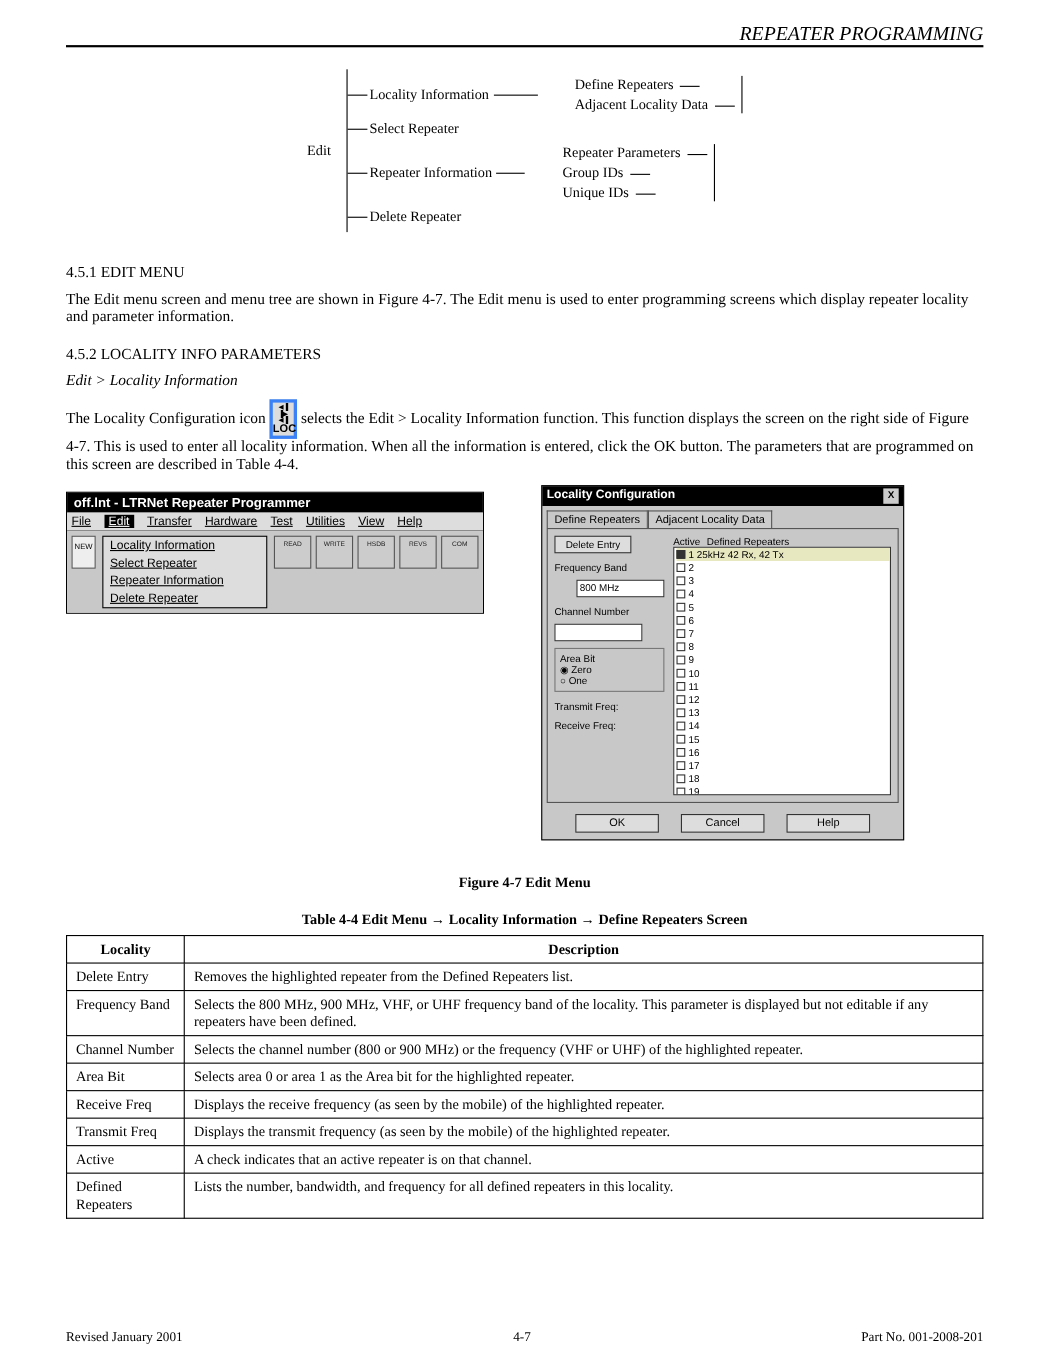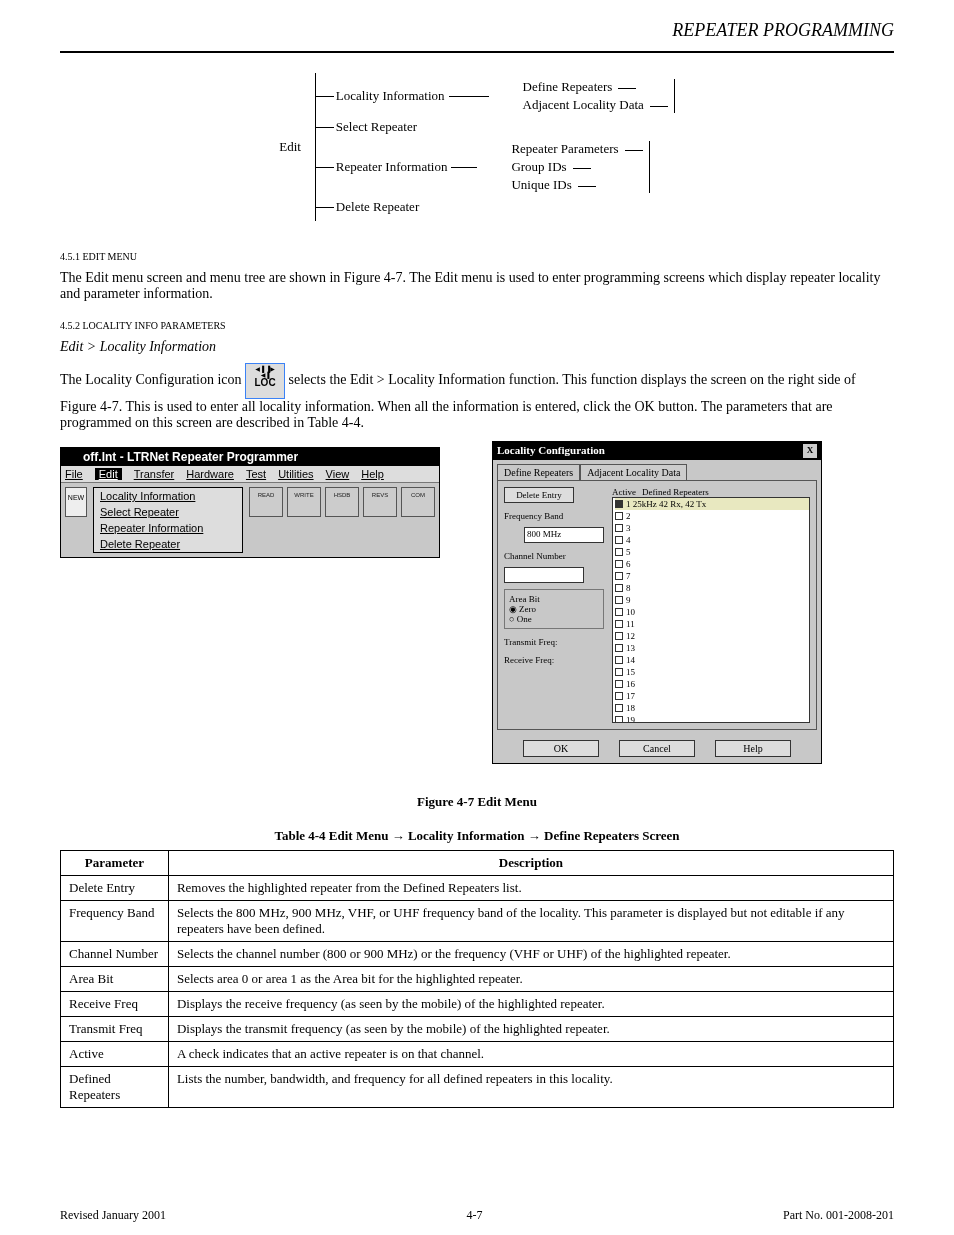--- a/index.html
+++ b/index.html
@@ -11,21 +11,21 @@
     width: 954px;
     padding: 20px 60px 40px 60px;
     position: relative;
     min-height: 1235px;
   }
   .section-header {
     font-style: italic;
     text-align: right;
     font-size: 18px;
     border-bottom: 2px solid #000;
-    padding-bottom: 10px;
+    padding-bottom: 0;
     margin-bottom: 20px;
   }
   .tree-wrap {
     display: flex;
     justify-content: center;
     margin: 10px 0 30px 0;
   }
   .tree {
     font-size: 13px;
   }
@@ -52,29 +52,29 @@
     gap: 2px;
   }
   .tree-right .leaf::after {
     content:"";
     display:inline-block;
     width:18px; height:1px; background:#000;
     vertical-align:middle;
     margin-left:6px;
   }
   .h4 {
-    font-size: 10px;
+    font-size: 14px;
     margin: 18px 0 8px 0;
   }
   .para { margin: 8px 0; }
   .italic { font-style: italic; }
   .icon-inline {
     display: inline-block;
-    width: 40px; height: 36px;
-    border: 1px solid #3b82f6;
+    width: 25px; height: 36px;
+    border: 3px solid #3b82f6;
     background: #ddd;
     vertical-align: middle;
     font-size: 7px;
     font-family: sans-serif;
     text-align: center;
     padding-top: 2px;
     line-height: 1;
   }
   .icon-inline .locrow { font-size:6px; }
   .icon-inline .loctxt { font-size:10px; font-weight:bold; }
@@ -87,21 +87,21 @@
     border: 1px solid #000;
     width: 380px;
     font-family: Tahoma, sans-serif;
     font-size: 12px;
     color: #000;
     margin-top: 6px;
   }
   .menuwin .titlebar {
     background: #000;
     color: #fff;
-    padding: 2px 22px;
+    padding: 2px 6px;
     font-weight: bold;
   }
   .menuwin .menubar {
     background: #ddd;
     padding: 2px 4px;
     display: flex;
     gap: 12px;
     border-bottom: 1px solid #777;
     font-size: 11px;
   }
@@ -137,21 +137,21 @@
   .menuwin .xbox {
     width:14px; height:14px; border:1px solid #000; background:#ddd;
     text-align:center; line-height:12px; font-size:10px;
     position:absolute; right:4px; top:2px;
   }
   .menuwin .ddwrap { position:relative; }
 
   
   .dlg {
     width: 330px;
-    font-family: Liberation Serif, serif;
+    font-family: Liberation Sans, sans-serif;
     font-size: 10px;
     background:#c8c8c8;
     border:1px solid #000;
   }
   .dlg .dtitle {
     background:#000; color:#fff; font-weight:bold;
     padding:2px 4px; font-size:11px;
     display:flex; justify-content:space-between;
   }
   .dlg .dtitle .x {
@@ -428,21 +428,21 @@
   </div>
 </div>
 
 <div class="figure-caption-center">Figure 4-7   Edit Menu</div>
 
 <div class="table-title">Table 4-4   Edit Menu → Locality Information → Define Repeaters Screen</div>
 
 <table class="data">
   <thead>
     <tr>
-      <th>Parameter</th>
+      <th>Locality</th>
       <th>Description</th>
     </tr>
   </thead>
   <tbody id="tbl-body">
       <tr>
         <td>Delete Entry</td>
         <td>Removes the highlighted repeater from the Defined Repeaters list.</td>
       </tr>
       <tr>
         <td>Frequency Band</td>

